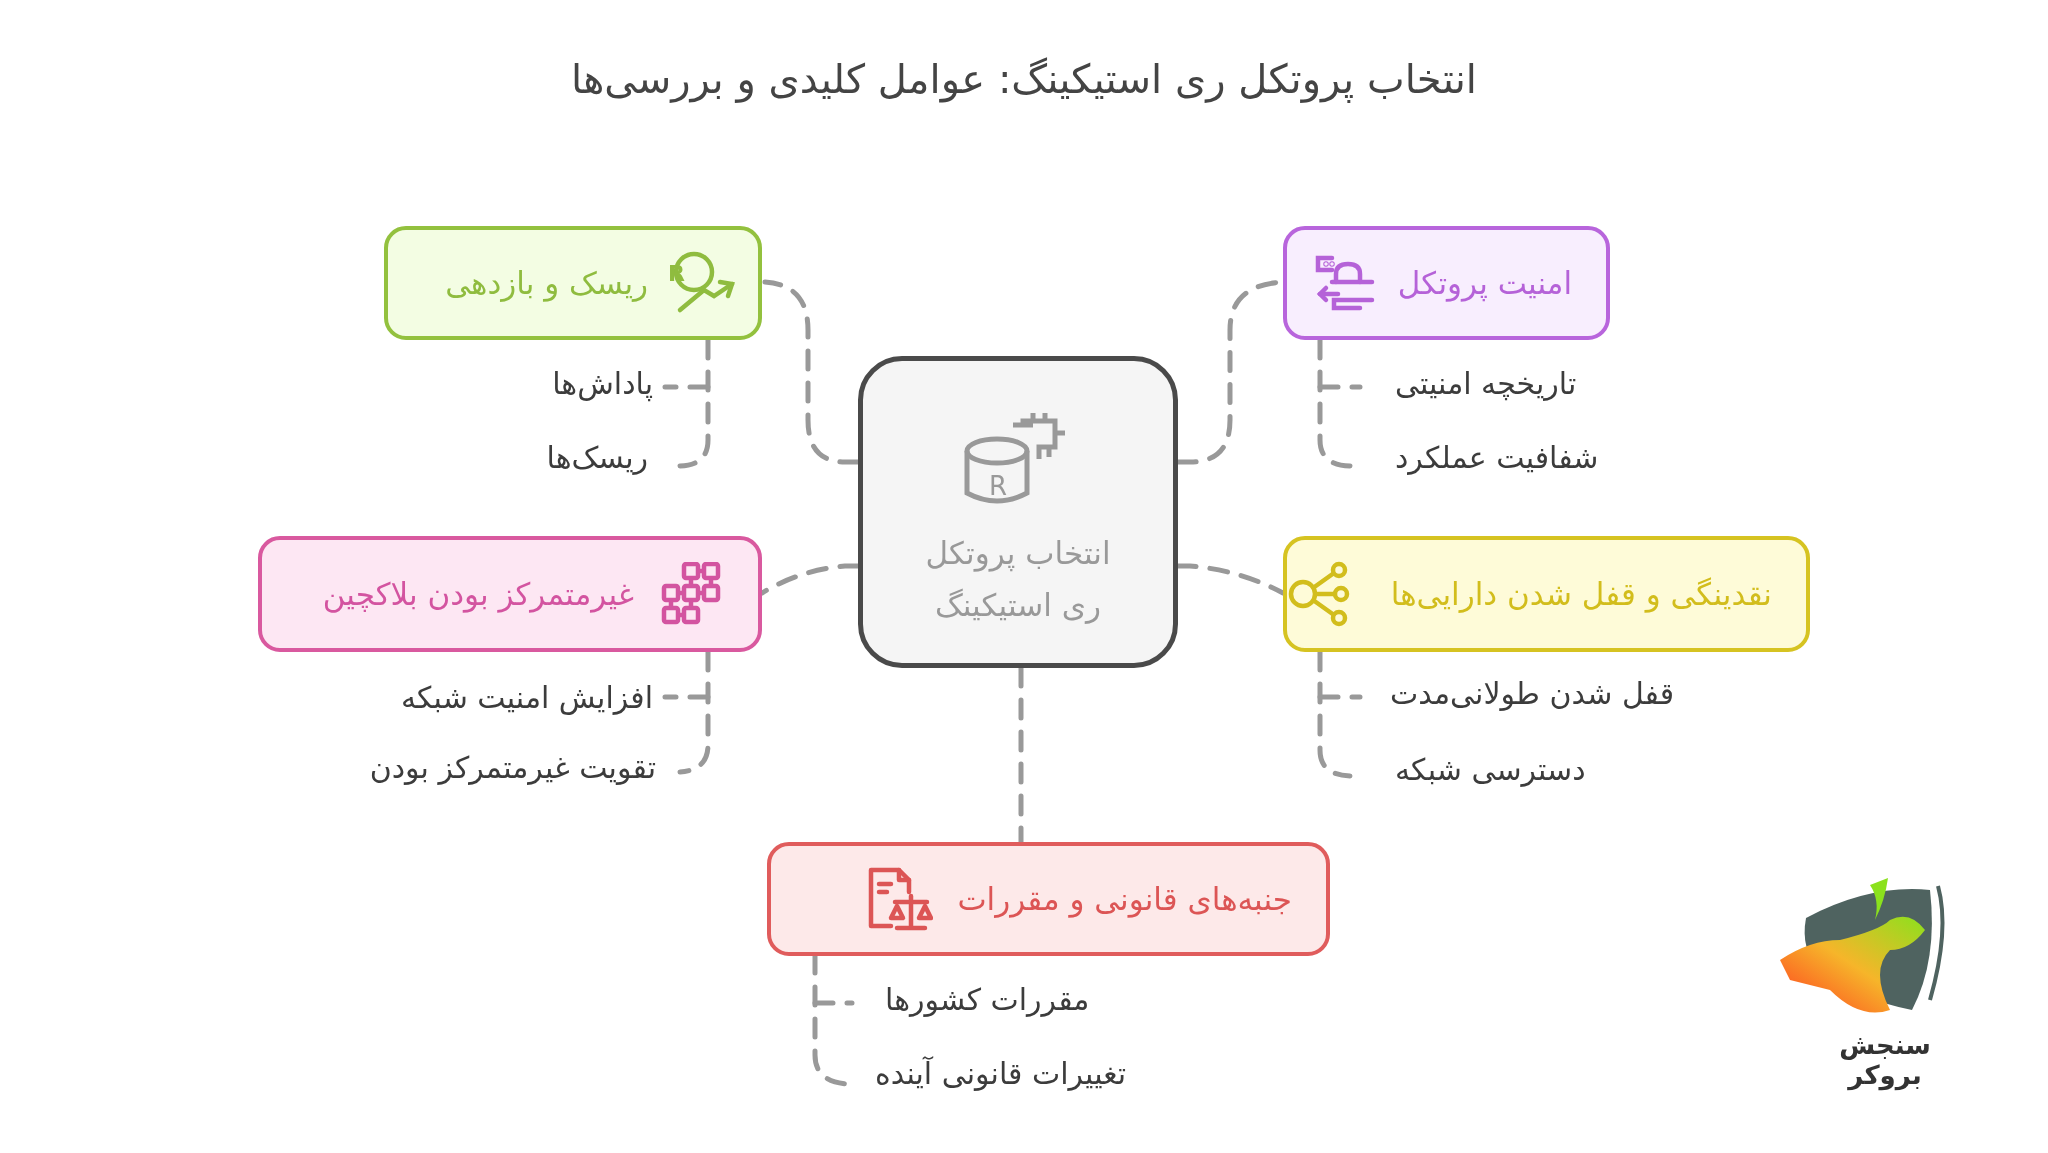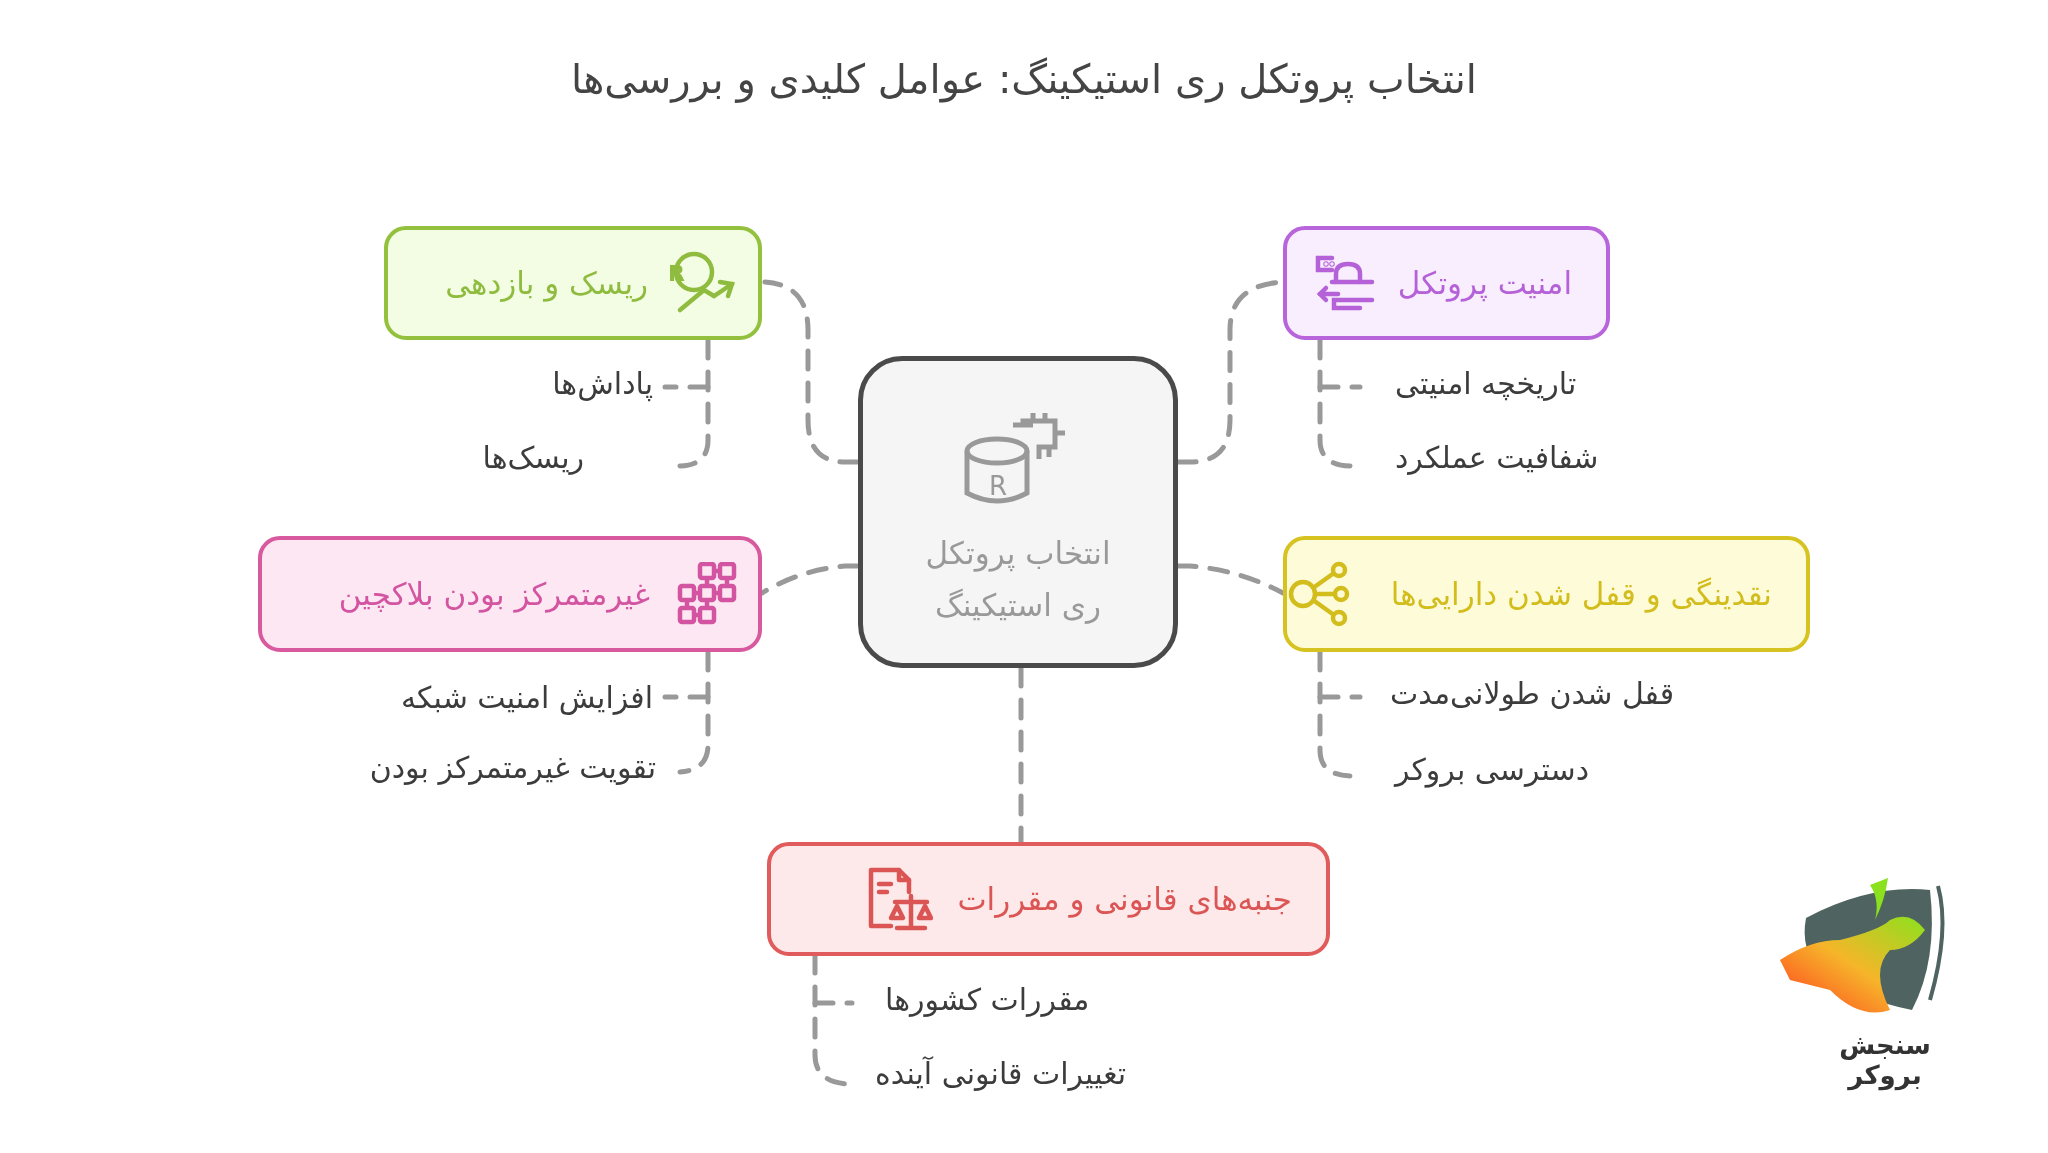--- a/index.html
+++ b/index.html
@@ -83,41 +83,41 @@
     <svg width="66" height="66" viewBox="0 0 66 66" fill="none" stroke="#8fbc3f" stroke-width="4.5" stroke-linecap="round">
       <circle cx="24" cy="22" r="18"></circle>
       <text x="15" y="31" font-size="22" fill="#8fbc3f" stroke="none" font-family="DejaVu Sans, sans-serif" font-weight="bold">R</text>
       <path d="M10 60 L34 40 L44 46 L62 34"></path>
       <path d="M50 32 L62 34 L58 46"></path>
     </svg>
   </span>
   <span class="label" style="color:#8fbc3f;">ریسک و بازدهی</span>
 </div>
 <div class="sub" style="right:1395px; top:366px;">پاداش‌ها</div>
-<div class="sub" style="right:1464px; top:440px;">ریسک‌ها</div>
+<div class="sub" style="right:1400px; top:440px;">ریسک‌ها</div>
 
 <div class="node" style="left:1283px; top:226px; width:327px; height:114px; border-color:#b865dc; background:#f8eefe; padding-right:34px;">
   <span class="icon" style="order:2; margin-right:22px;">
     <svg width="62" height="58" viewBox="0 0 62 58" fill="none" stroke="#b562d8" stroke-width="4.5" stroke-linecap="round">
       <path d="M18 4 L4 4 L4 16 L18 16"></path>
       <circle cx="12" cy="10" r="0.5"></circle>
         <circle cx="18" cy="10" r="0.5"></circle>
       <path d="M22 28 L22 20 Q22 10 34 10 Q46 10 46 20 L46 28"></path>
       <path d="M18 28 L58 28"></path>
       <path d="M58 46 L20 46 L20 54 L46 54"></path>
       <path d="M24 40 L6 40"></path>
         <path d="M12 34 L6 40 L12 46"></path>
     </svg>
   </span>
   <span class="label" style="color:#b562d8; order:1;">امنیت پروتکل</span>
 </div>
 <div class="sub" style="left:1395px; top:366px;">تاریخچه امنیتی</div>
 <div class="sub" style="left:1395px; top:440px;">شفافیت عملکرد</div>
 
-<div class="node" style="left:258px; top:536px; width:504px; height:116px; border-color:#d9599f; background:#fde7f3; padding-right:20px;">
+<div class="node" style="left:258px; top:536px; width:504px; height:116px; border-color:#d9599f; background:#fde7f3; padding-right:36px;">
   <span class="icon" style="margin-left:24px;">
     <svg width="64" height="64" viewBox="0 0 64 64" fill="none" stroke="#d354a0" stroke-width="4.5">
       <rect x="26" y="2" width="14" height="14" rx="2"></rect>
         <rect x="46" y="2" width="14" height="14" rx="2"></rect>
       <rect x="6" y="24" width="14" height="14" rx="2"></rect>
         <rect x="26" y="24" width="14" height="14" rx="2"></rect>
         <rect x="46" y="24" width="14" height="14" rx="2"></rect>
       <rect x="6" y="46" width="14" height="14" rx="2"></rect>
         <rect x="26" y="46" width="14" height="14" rx="2"></rect>
       <path d="M40 9 L46 9 M33 16 L33 24 M53 16 L53 24 M20 31 L26 31 M40 31 L46 31 M13 38 L13 46 M33 38 L33 46 M20 53 L26 53"></path>
@@ -134,21 +134,21 @@
       <circle cx="16" cy="33" r="12"></circle>
       <circle cx="52" cy="9" r="6"></circle>
         <circle cx="54" cy="33" r="6"></circle>
         <circle cx="52" cy="57" r="6"></circle>
       <path d="M26 27 L47 12 M28 33 L48 33 M26 39 L47 54"></path>
     </svg>
   </span>
   <span class="label" style="color:#d2bd1c; order:1;">نقدینگی و قفل شدن دارایی‌ها</span>
 </div>
 <div class="sub" style="left:1390px; top:676px;">قفل شدن طولانی‌مدت</div>
-<div class="sub" style="left:1395px; top:752px;">دسترسی بروکر</div>
+<div class="sub" style="left:1395px; top:752px;">دسترسی شبکه</div>
 
 <div class="node" style="left:767px; top:842px; width:563px; height:114px; border-color:#e05c5c; background:#fde9e9; padding-right:34px;">
   <span class="icon" style="order:2; margin-right:24px;">
     <svg width="66" height="66" viewBox="0 0 66 66" fill="none" stroke="#dc5555" stroke-width="4.5" stroke-linecap="round" stroke-linejoin="round">
       <path d="M24 60 L4 60 L4 4 L32 4 L42 14 L42 26"></path>
       <path d="M32 4 L32 14 L42 14"></path>
       <path d="M12 18 L24 18 M12 26 L20 26"></path>
       <path d="M44 30 L44 62 M30 62 L58 62 M28 36 L60 36"></path>
       <path d="M24 52 L30 40 L36 52 Z"></path>
         <path d="M52 52 L58 40 L64 52 Z"></path>

